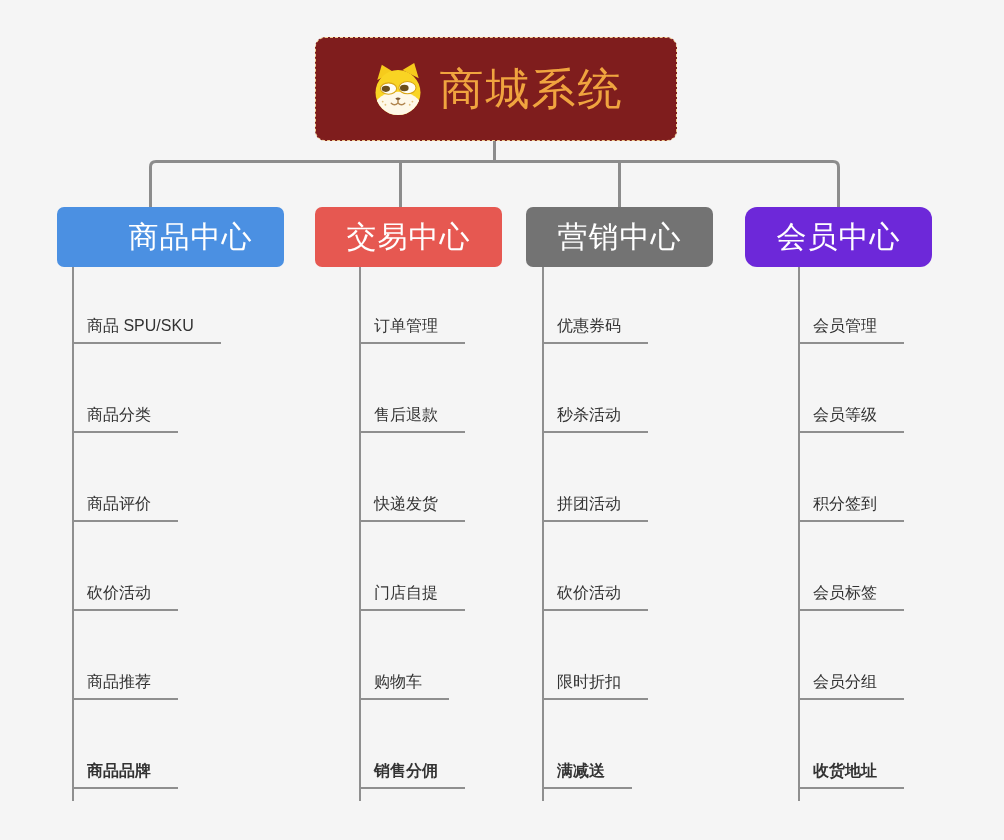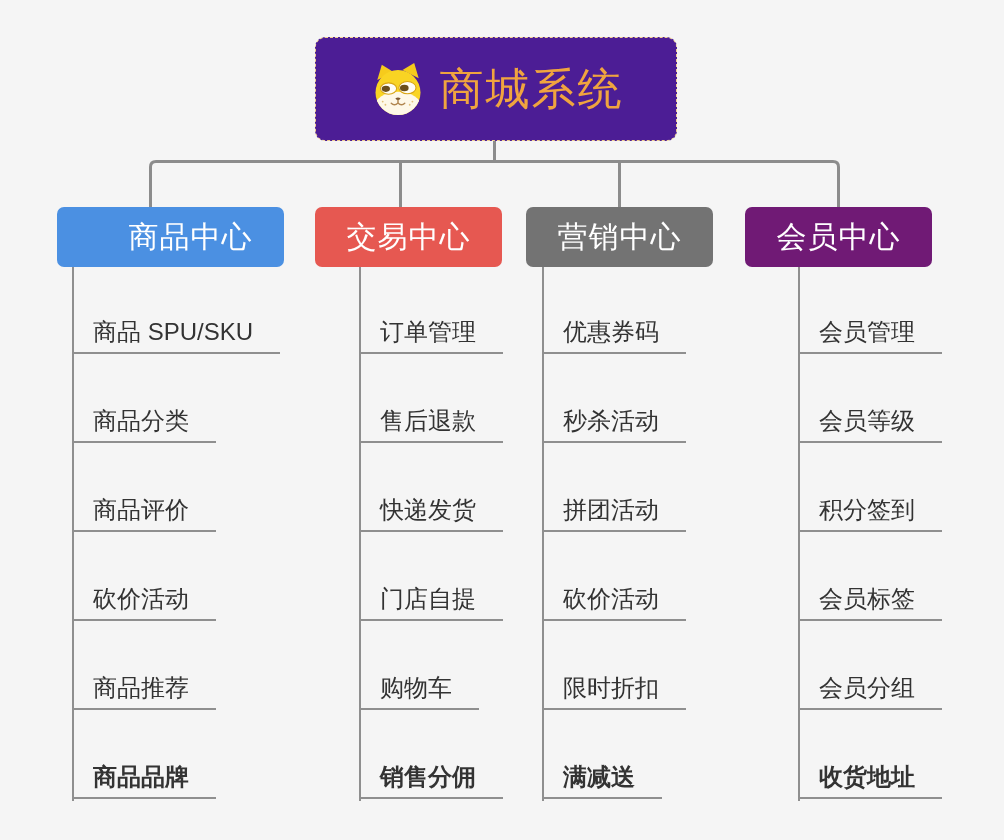--- a/index.html
+++ b/index.html
@@ -6,21 +6,21 @@
   .canvas{
     position:relative;
     width:1004px;height:840px;
     background:#F5F5F5;
     font-family:"Liberation Sans","DejaVu Sans",sans-serif;
     overflow:hidden;
   }
   
   .root{
     position:absolute;left:315px;top:37px;width:362px;height:104px;
-    background:#4c1d95;border:1px dashed #F2CE93;border-radius:10px;
+    background:#7f1d1d;border:1px dashed #F2CE93;border-radius:10px;
     box-sizing:border-box;
     display:flex;align-items:center;justify-content:center;gap:13px;
   }
   .root-label{
     font-size:44px;color:#F0A43F;letter-spacing:2px;white-space:nowrap;
   }
   .dog{width:58px;height:54px;flex:0 0 auto;}
   
   .connectors{position:absolute;left:0;top:0;pointer-events:none;}
   
@@ -35,22 +35,22 @@
   .column{
     position:absolute;top:267px;height:534px;width:230px;
     border-left:2px solid #8F8F8F;
     box-sizing:border-box;
   }
   .c1{left:72px;} .c2{left:335px;margin-left:24px;} .c3{left:542px;} .c4{left:798px;}
   .leaf{
     position:absolute;left:-2px;
     box-sizing:border-box;
     border-bottom:2px solid #8F8F8F;
-    padding:0 27px 5px 21px;
-    font-size:24px;line-height:1.3;color:#333333;
+    padding:0 27px 5px 15px;
+    font-size:16px;line-height:1.3;color:#333333;
     white-space:nowrap;
     cursor:default;
   }
   .r0{top:49px;} .r1{top:138px;} .r2{top:227px;} .r3{top:316px;} .r4{top:405px;} .r5{top:494px;font-weight:bold;}
 </style>
 </head>
 <body>
 
 <div class="canvas">
 
@@ -84,21 +84,21 @@
       <circle cx="18" cy="47.5" r="1" fill="#E3C078"></circle>
       <circle cx="48" cy="44" r="1" fill="#E3C078"></circle>
       <circle cx="45" cy="47.5" r="1" fill="#E3C078"></circle>
     </svg>
     <span class="root-label">商城系统</span>
   </div>
 
   <div class="branch b1" style="background-color: rgb(75, 144, 226); padding-left: 40px;">商品中心</div>
   <div class="branch b2" style="background-color: rgb(230, 88, 81); margin-left: 8px;">交易中心</div>
   <div class="branch b3" style="background-color: #737373;">营销中心</div>
-  <div class="branch b4" style="background-color: #701a75;">会员中心</div>
+  <div class="branch b4" style="background-color: #6d28d9; border-radius: 12px;">会员中心</div>
 
   <div class="column c1">
     <div class="leaf r0">商品 SPU/SKU</div>
     <div class="leaf r1">商品分类</div>
     <div class="leaf r2">商品评价</div>
     <div class="leaf r3">砍价活动</div>
     <div class="leaf r4">商品推荐</div>
     <div class="leaf r5">商品品牌</div>
   </div>
 

